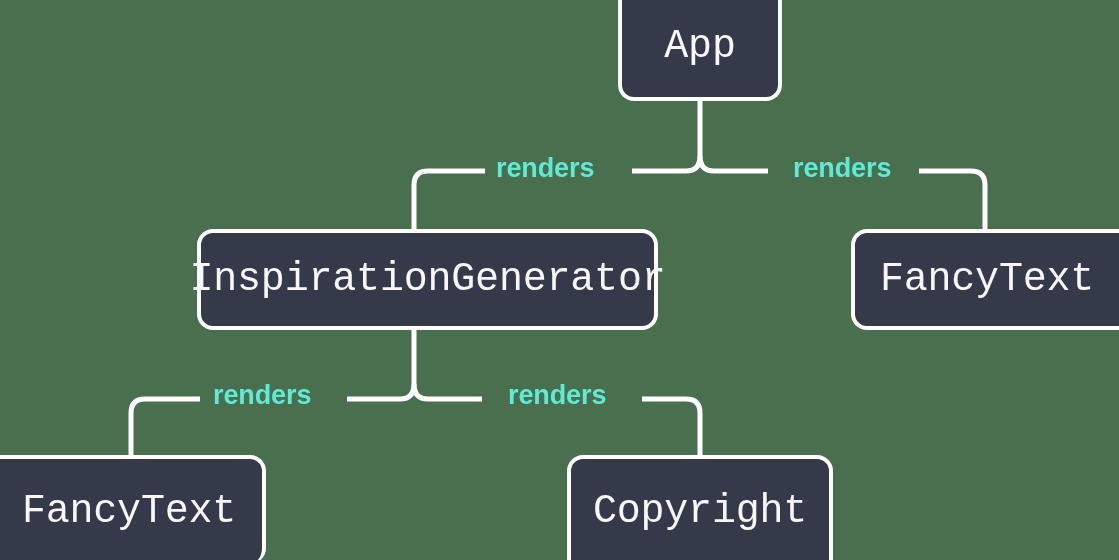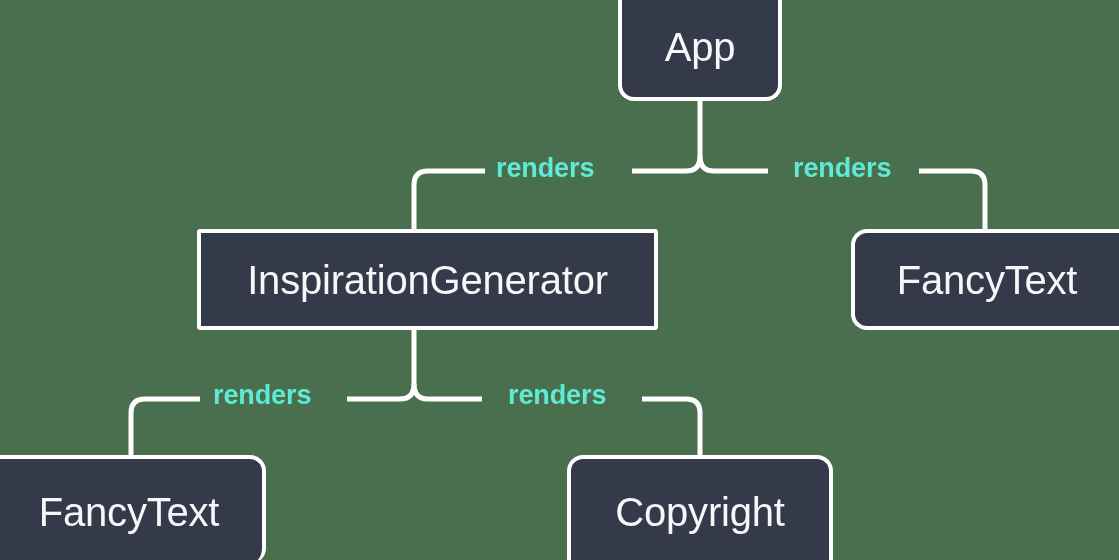--- a/index.html
+++ b/index.html
@@ -24,29 +24,29 @@
     top: 0;
     left: 0;
     width: 1119px;
     height: 560px;
   }
   .node-box {
     position: absolute;
     box-sizing: border-box;
     background: #343a4a;
     border: 4px solid #ffffff;
-    border-radius: 3px;
+    border-radius: 16px;
     display: flex;
     align-items: center;
     justify-content: center;
     z-index: 2;
   }
   .node-label {
     color: #f5f7f9;
-    font-family: Liberation Sans, sans-serif;
+    font-family: Liberation Mono, monospace;
     font-size: 40px;
     font-weight: 400;
     letter-spacing: -0.2px;
     white-space: nowrap;
     line-height: 1;
   }
   
   #node-app {
     left: 618px;
     top: -4px;

